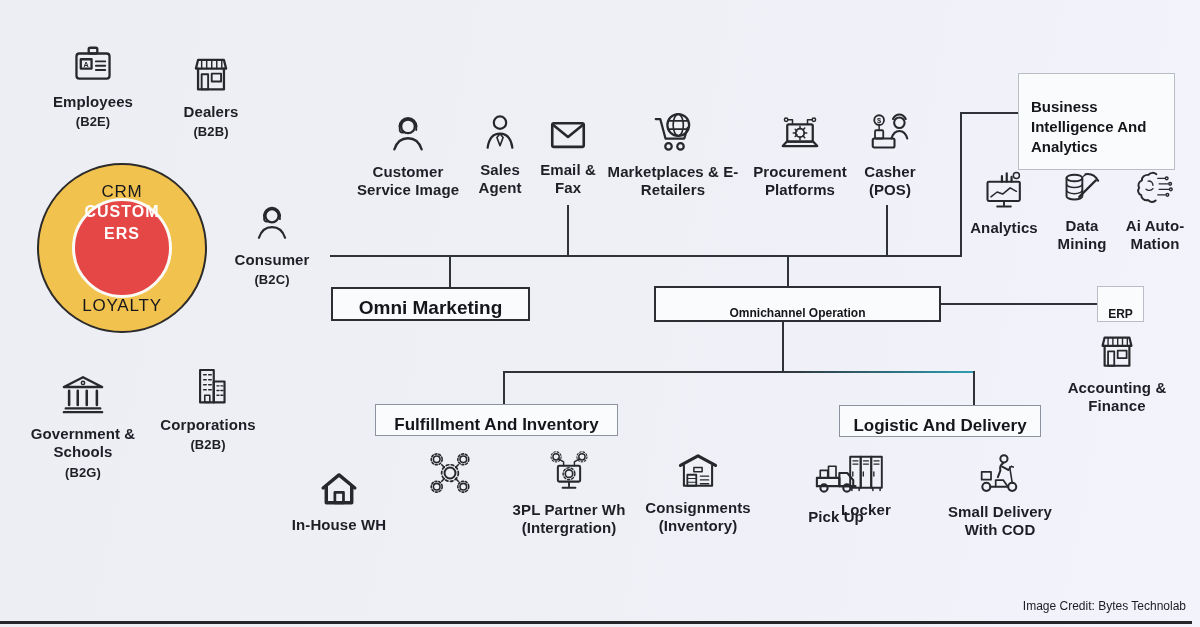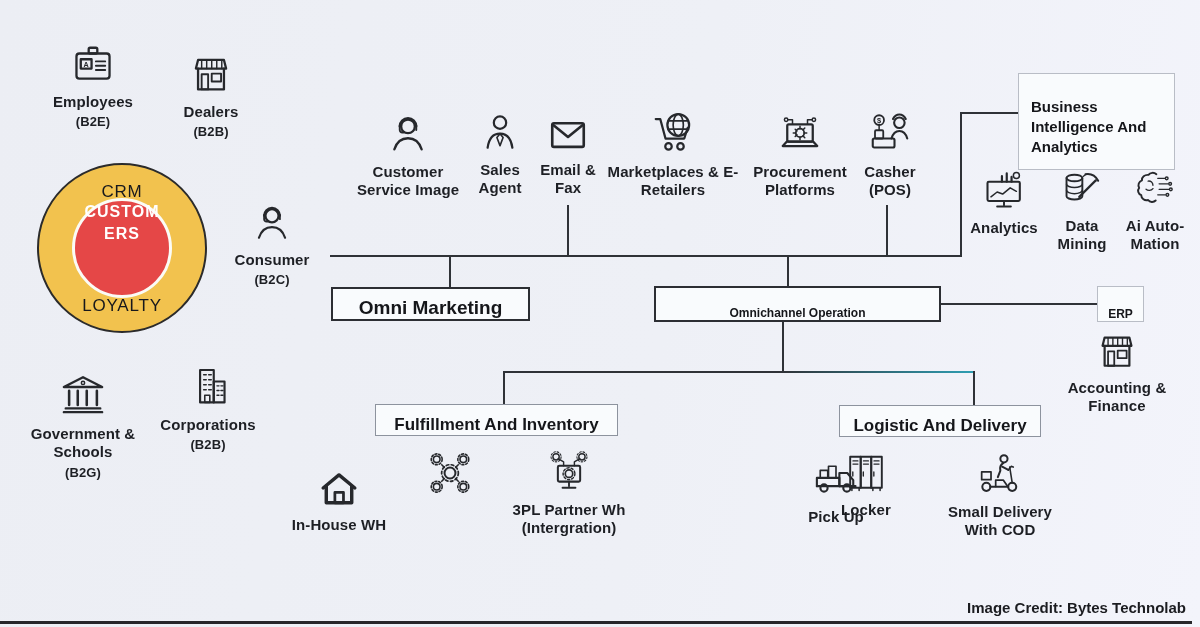--- a/index.html
+++ b/index.html
@@ -39,21 +39,21 @@
   .crm-top{top:17px;} .crm-bot{bottom:15px;}
   .crm-inner{
     position:absolute;left:50%;top:50%;transform:translate(-50%,-50%);
     width:100px;height:100px;border-radius:50%;background:#E54747;border:3px solid #fbfbf6;
     display:flex;align-items:flex-start;justify-content:center;box-sizing:border-box;
   }
   .crm-inner span{
     display:block;width:78px;color:#ffffff;font-weight:800;font-size:16px;letter-spacing:1px;
     text-align:center;word-break:break-all;line-height:1.35;
   }
-  .credit{position:absolute;right:14px;top:599px;font-size:15px;font-weight:700;color:#1b1c20;}
+  .credit{position:absolute;right:14px;top:599px;font-size:12px;font-weight:400;color:#1b1c20;}
   .bottombar{position:absolute;left:0;top:621px;width:1192px;height:3px;background:#26262a;}
 </style>
 </head>
 <body>
 
 <div class="canvas">
 
   <div class="cline h" style="left:330px;top:255px;width:632px"></div>
   <div class="cline v" style="left:567px;top:205px;height:50px"></div>
   <div class="cline v" style="left:886px;top:205px;height:50px"></div>
@@ -337,20 +337,33 @@
           <path d="M24.5 22v-5.5L17 12M39.5 22v-5.5L47 12" stroke-width="2"></path>
           <circle cx="14" cy="9.5" r="4.4" stroke-width="2"></circle>
           <circle cx="50" cy="9.5" r="4.4" stroke-width="2"></circle>
           <circle cx="14" cy="9.5" r="7" stroke-width="1.5" stroke-dasharray="2.4 2.4"></circle>
           <circle cx="50" cy="9.5" r="7" stroke-width="1.5" stroke-dasharray="2.4 2.4"></circle>
         </g>
       </svg>
     <div class="lbl">3PL Partner Wh (Intergration)</div>
   </div>
 
+  <div class="node" style="left:636px;top:450px;width:124px">
+    <svg width="44" height="44" viewBox="0 0 64 64">
+        <g fill="none" stroke="#26282c" stroke-linecap="round" stroke-linejoin="round">
+          <path d="M6.5 22.5 32 8.5l25.5 14" stroke-width="4.6"></path>
+          <path d="M11.5 22.5V52h41V22.5" stroke-width="3"></path>
+          <rect x="26" y="25.5" width="12" height="6" stroke-width="2.2"></rect>
+          <rect x="16.5" y="36" width="13" height="16" stroke-width="2.6"></rect>
+          <path d="M16.5 41.5h13M16.5 47h13" stroke-width="1.6"></path>
+          <path d="M35.5 38h12M35.5 43.5h12M35.5 49h12" stroke-width="2"></path>
+        </g>
+      </svg>
+    <div class="lbl">Consignments (Inventory)</div>
+  </div>
 
   <div class="node" style="left:791px;top:455px;width:90px">
     <svg width="48" height="48" viewBox="0 0 64 64">
         <g fill="none" stroke="#26282c" stroke-width="2.8" stroke-linecap="round" stroke-linejoin="round">
           <path d="M6.5 41.5v-11h30v11"></path>
           <path d="M36.5 41.5V24H47l8 9.5v8z"></path>
           <path d="M6.5 41.5H58"></path>
           <rect x="11" y="20.5" width="10" height="10" stroke-width="2.2"></rect>
           <rect x="22" y="15" width="10" height="15.5" stroke-width="2.2"></rect>
           <circle cx="16" cy="44" r="4.8"></circle>

